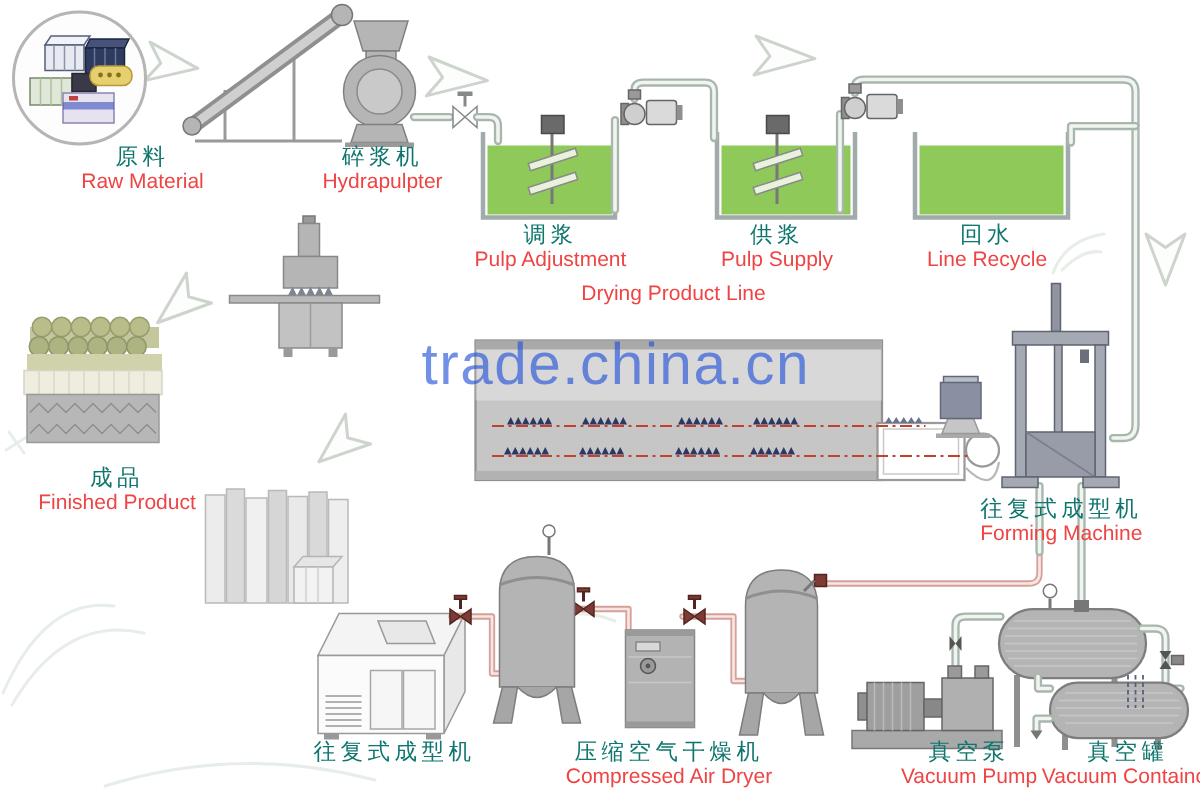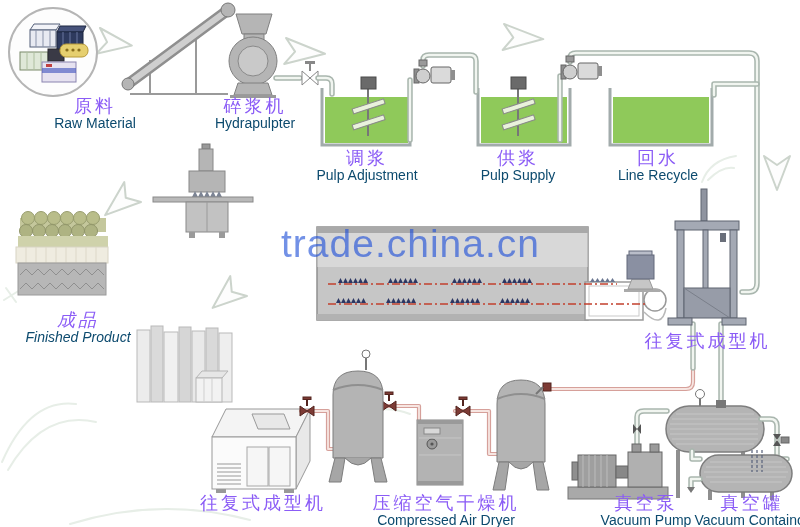--- a/index.html
+++ b/index.html
@@ -1,22 +1,22 @@
 <!DOCTYPE html>
 <html><head>
 <meta charset="utf-8">
 <style>
   html,body{margin:0;padding:0;background:#fff;}
   .canvas{position:relative;width:800px;height:527px;background:#ffffff;overflow:hidden;
           font-family:"Liberation Sans","DejaVu Sans",sans-serif;}
   .canvas svg{position:absolute;left:0;top:0;z-index:1;}
   .label{position:absolute;text-align:center;line-height:1.12;z-index:5;}
-  .label .zh{display:block;font-size:18px;letter-spacing:3px;color:#8b5cf6;
+  .label .zh{display:block;font-size:15px;letter-spacing:3px;color:#0f766e;
              font-family:"DejaVu Sans","Liberation Sans",sans-serif;}
-  .label .en{display:block;font-size:14px;color:#0c4a6e;
+  .label .en{display:block;font-size:14px;color:#ef4444;
              font-family:"Liberation Sans","DejaVu Sans",sans-serif;}
   .watermark{position:absolute;left:281px;top:222px;z-index:4;font-size:39px;
              color:#1d4ed8;opacity:.62;letter-spacing:1px;white-space:nowrap;
              font-family:"Liberation Sans","DejaVu Sans",sans-serif;}
   
   .po{fill:none;stroke:#a9b6ae;stroke-width:5.5;stroke-linejoin:round;stroke-linecap:round;}
   .pi{fill:none;stroke:#f1f5f0;stroke-width:2.4;stroke-linejoin:round;stroke-linecap:round;}
   .ko{fill:none;stroke:#d6a09a;stroke-width:4.2;stroke-linejoin:round;stroke-linecap:round;}
   .ki{fill:none;stroke:#f7e6e2;stroke-width:1.8;stroke-linejoin:round;stroke-linecap:round;}
   .rl{fill:none;stroke:#c2402e;stroke-width:1.4;stroke-dasharray:8 3 2 3;}
@@ -383,25 +383,27 @@
   </div>
   <div class="label" style="left:306px;top:148px;width:122px;">
     <span class="zh">调浆</span>
     <span class="en">Pulp Adjustment</span>
   </div>
   <div class="label" style="left:598px;top:148px;width:120px;">
     <span class="zh">回水</span>
     <span class="en">Line Recycle</span>
   </div>
   <div class="label" style="left:349px;top:188px;width:200px;">
+    <span class="en">Drying Product Line</span>
   </div>
   <div class="label" style="left:635px;top:331px;width:145px;">
     <span class="zh">往复式成型机</span>
-  </div>
-  <div class="label" style="left:8px;top:310px;width:140px;font-style:italic;">
+    <span class="en">Forming Machine</span>
+  </div>
+  <div class="label" style="left:8px;top:310px;width:140px;">
     <span class="zh">成品</span>
     <span class="en">Finished Product</span>
   </div>
   <div class="label" style="left:193px;top:493px;width:140px;">
     <span class="zh">往复式成型机</span>
   </div>
   <div class="label" style="left:356px;top:493px;width:180px;">
     <span class="zh">压缩空气干燥机</span>
     <span class="en">Compressed Air Dryer</span>
   </div>

